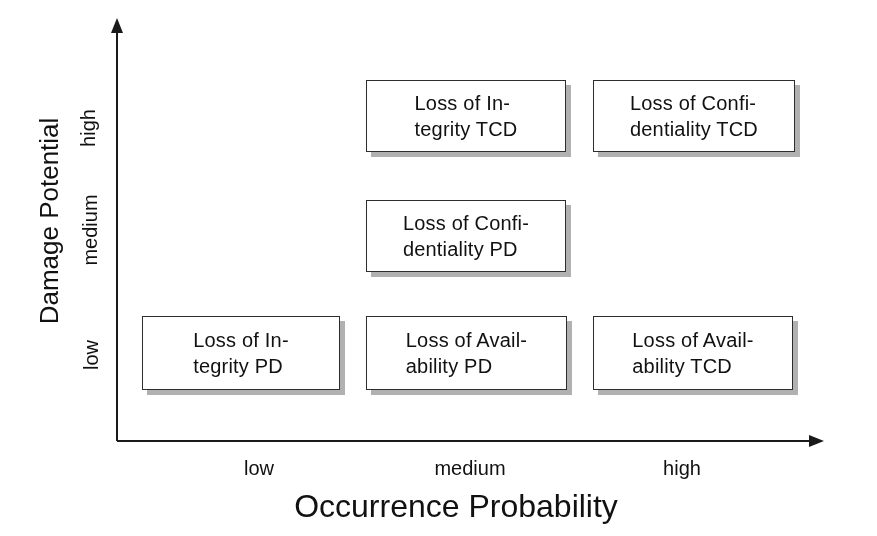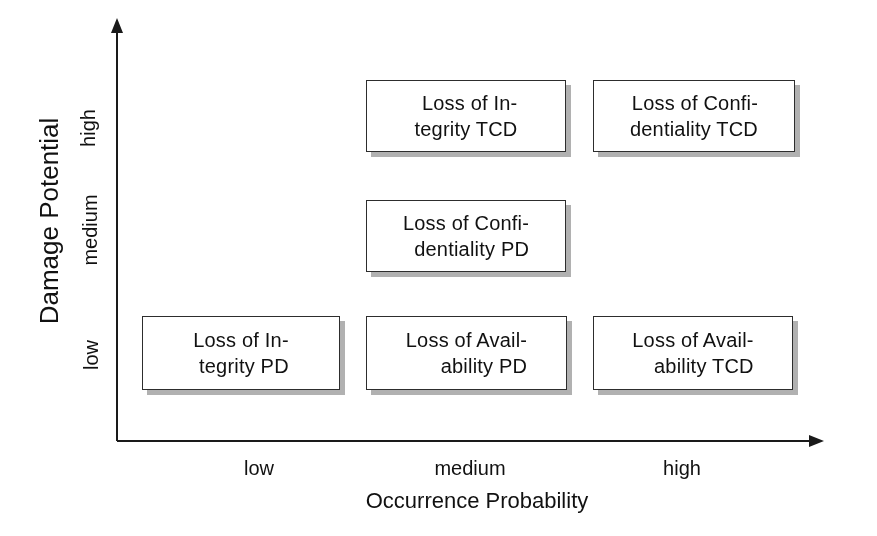--- a/index.html
+++ b/index.html
@@ -40,21 +40,21 @@
     border-left:15px solid var(--axis);
   }
   
   .node{
     position:absolute;
     box-sizing:border-box;
     background:var(--bg);
     border:1.5px solid var(--box-border);
     box-shadow:5px 5px 0 0 var(--box-shadow);
     display:flex;align-items:center;justify-content:center;
-    text-align:right;
+    text-align:left;
     font-size:20px;line-height:26px;
     letter-spacing:0.2px;
     white-space:pre-line;
   }
   .b1{left:366px;top:80px;width:200px;height:72px;}
   .b2{left:593px;top:80px;width:202px;height:72px;}
   .b3{left:366px;top:200px;width:200px;height:72px;}
   .b4{left:142px;top:316px;width:198px;height:74px;}
   .b5{left:366px;top:316px;width:201px;height:74px;}
   .b6{left:593px;top:316px;width:200px;height:74px;}
@@ -70,23 +70,23 @@
   .ytick{
     position:absolute;
     transform:translate(-50%,-50%) rotate(-90deg);
     font-size:20px;white-space:nowrap;
   }
   .yt-high{left:88px;top:128px;}
   .yt-medium{left:90px;top:230px;}
   .yt-low{left:91px;top:355px;}
   
   .x-title{
-    position:absolute;left:477px;top:488px;
+    position:absolute;left:456px;top:488px;
     transform:translateX(-50%);
-    font-size:22px;white-space:nowrap;
+    font-size:32px;white-space:nowrap;
   }
   .y-title{
     position:absolute;left:49px;top:221px;
     transform:translate(-50%,-50%) rotate(-90deg);
     font-size:26px;white-space:nowrap;
   }
 </style>
 </head>
 <body>
 

